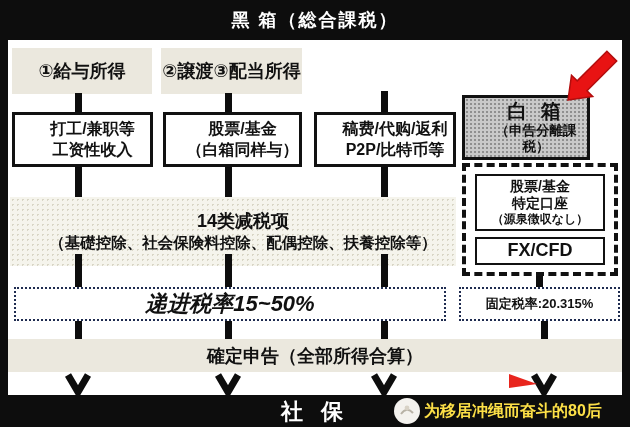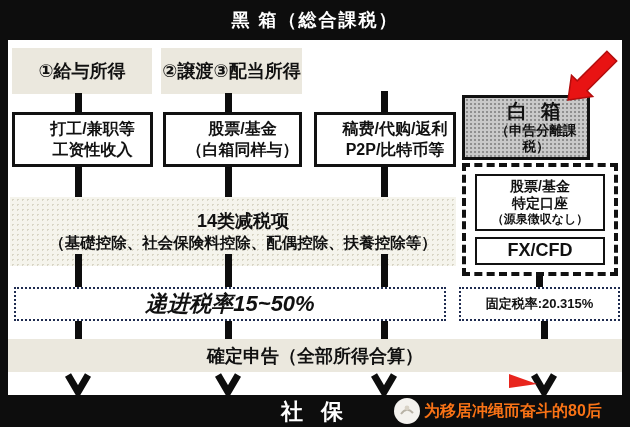--- a/index.html
+++ b/index.html
@@ -83,21 +83,21 @@
   }
   #callout-tail{left:509px;top:372px;z-index:4;}
 
   #footer-label{left:8px;top:397px;width:614px;height:30px;color:#fff;font-size:22px;letter-spacing:6px;}
 
   #watermark{left:394px;top:396px;height:30px;display:flex;align-items:center;gap:4px;z-index:6;}
   #watermark .logo{
     width:26px;height:26px;border-radius:50%;background:#f4f2ee;
     display:flex;align-items:center;justify-content:center;overflow:hidden;
   }
-  #watermark .wm-text{color:#f97316;font-size:16px;white-space:nowrap;}
+  #watermark .wm-text{color:#fde047;font-size:16px;white-space:nowrap;}
 
   #red-arrow{left:560px;top:46px;z-index:7;}
 </style>
 </head>
 <body>
 
 <div id="stage">
 
   <div id="content" class="abs"></div>
 

